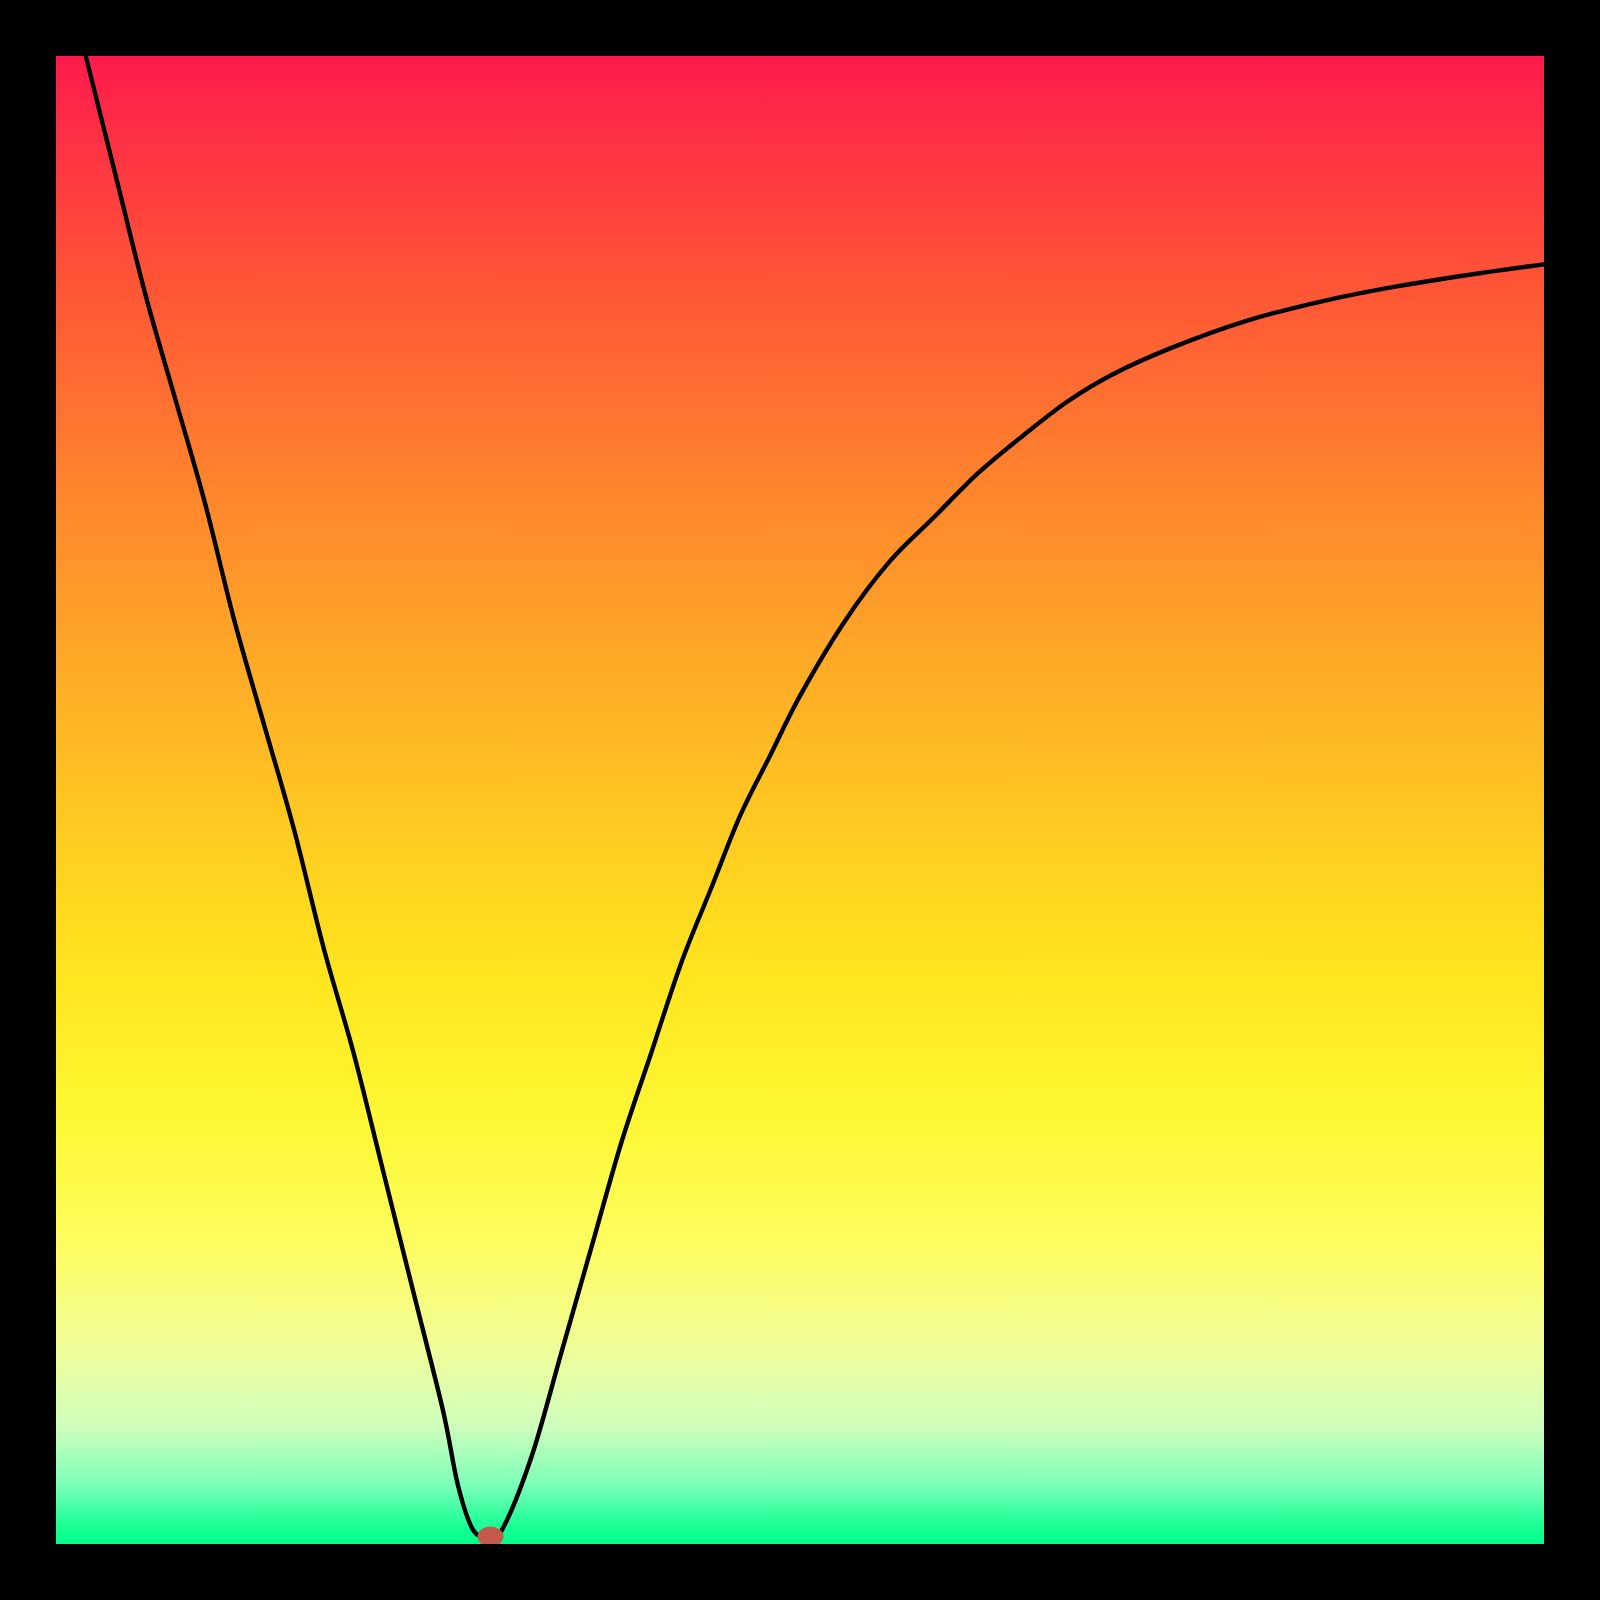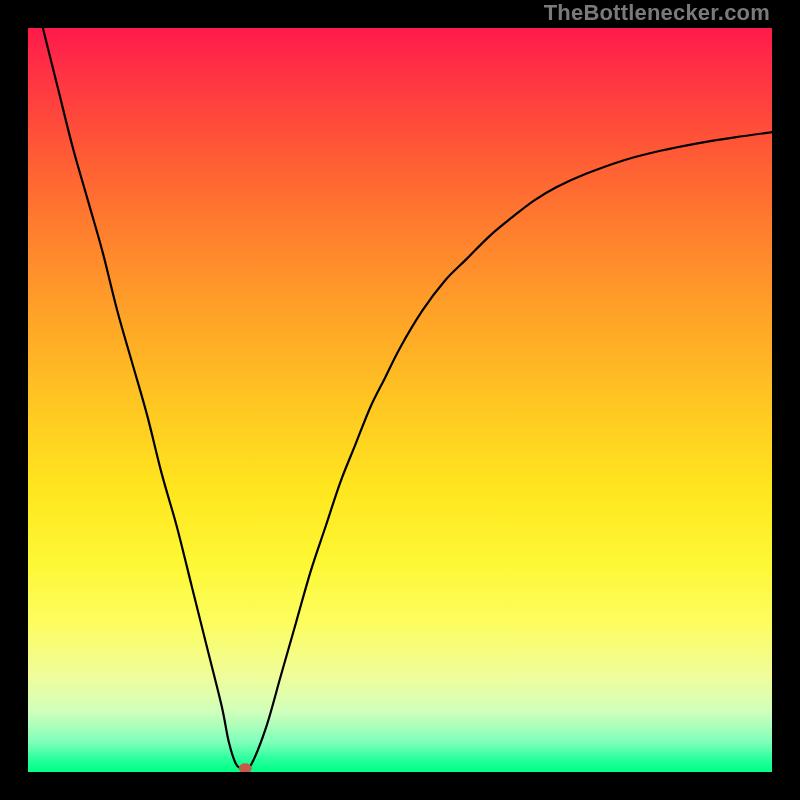--- a/index.html
+++ b/index.html
@@ -59,20 +59,19 @@
   }
   .marker {
     fill: #c45a4a;
     stroke: none;
   }
 </style>
 </head>
 <body>
 
 <div class="frame">
-  <div class="watermark">TheBottlenecker.com</div>
   <div class="plot-area">
     <svg class="curve-svg" viewBox="0 0 744 744" preserveAspectRatio="none">
       <path id="curve-path" class="curve-path" d="M 14.88,0 C 17.36,9.919999999999996 24.8,39.679999999999964 29.76,59.51999999999998 C 34.72,79.36 39.68,100.44000000000007 44.64,119.04000000000008 C 49.6,137.64000000000007 54.56,153.76000000000002 59.52,171.12 C 64.48,188.48 69.44000000000001,204.60000000000005 74.4,223.20000000000005 C 79.36,241.80000000000004 84.32,264.12000000000006 89.28,282.72 C 94.24000000000001,301.32 99.20000000000002,317.43999999999994 104.16000000000001,334.79999999999995 C 109.12,352.15999999999997 114.08000000000001,368.28 119.04,386.88 C 124,405.48 128.95999999999998,427.79999999999995 133.92,446.4 C 138.88,465 143.84,479.88 148.8,498.48 C 153.76000000000002,517.08 158.72,538.16 163.68,558 C 168.64000000000001,577.84 173.6,597.68 178.56,617.52 C 183.52,637.36 189.72,660.92 193.44,677.04 C 197.16,693.16 198.40000000000003,704.32 200.88000000000002,714.24 C 203.36,724.16 205.84000000000003,732.2199999999999 208.32000000000002,736.56 C 210.8,740.9 213.28,740.28 215.76,740.28 C 218.23999999999998,740.28 219.48,743.3799999999999 223.2,736.56 C 226.92,729.74 233.12,714.24 238.08,699.36 C 243.04000000000002,684.48 248,664.64 252.96,647.28 C 257.92,629.92 262.88,612.5600000000001 267.84,595.2 C 272.79999999999995,577.84 277.76,559.24 282.72,543.12 C 287.68000000000006,527 292.64000000000004,513.36 297.6,498.48 C 302.56,483.6 307.52,467.47999999999996 312.47999999999996,453.84 C 317.43999999999994,440.2 322.4,429.03999999999996 327.36,416.64 C 332.32000000000005,404.24 337.28000000000003,390.6 342.24,379.44 C 347.2,368.28 352.16,359.6 357.12,349.68 C 362.08,339.76 365.8,331.08000000000004 372,319.92 C 378.2,308.76 386.88,293.88000000000005 394.32,282.72 C 401.76,271.56 409.20000000000005,261.64 416.64000000000004,252.95999999999998 C 424.08000000000004,244.27999999999997 431.52,238.07999999999998 438.96,230.64 C 446.4,223.2 453.84,215.14000000000004 461.28,208.32000000000005 C 468.71999999999997,201.50000000000006 476.16,195.67200000000005 483.6,189.72000000000003 C 491.04,183.768 498.48,177.69199999999995 505.92,172.60799999999995 C 513.36,167.52399999999994 519.5600000000001,163.68 528.24,159.216 C 536.92,154.752 546.84,150.28799999999998 558,145.82399999999996 C 569.16,141.35999999999993 582.8000000000001,136.2759999999999 595.2,132.4319999999999 C 607.6,128.5879999999999 620,125.61199999999997 632.4,122.75999999999999 C 644.8,119.90800000000002 657.2,117.55200000000004 669.6,115.32000000000005 C 682,113.08800000000006 694.4,111.22800000000007 706.8,109.36800000000005 C 719.1999999999999,107.50800000000004 737.8,105.02799999999998 744,104.15999999999997"></path>
       <ellipse id="marker-dot" class="marker" rx="6.5" ry="5" cx="217.248" cy="740.28"></ellipse>
     </svg>
   </div>
 </div>
 
 </body></html>

